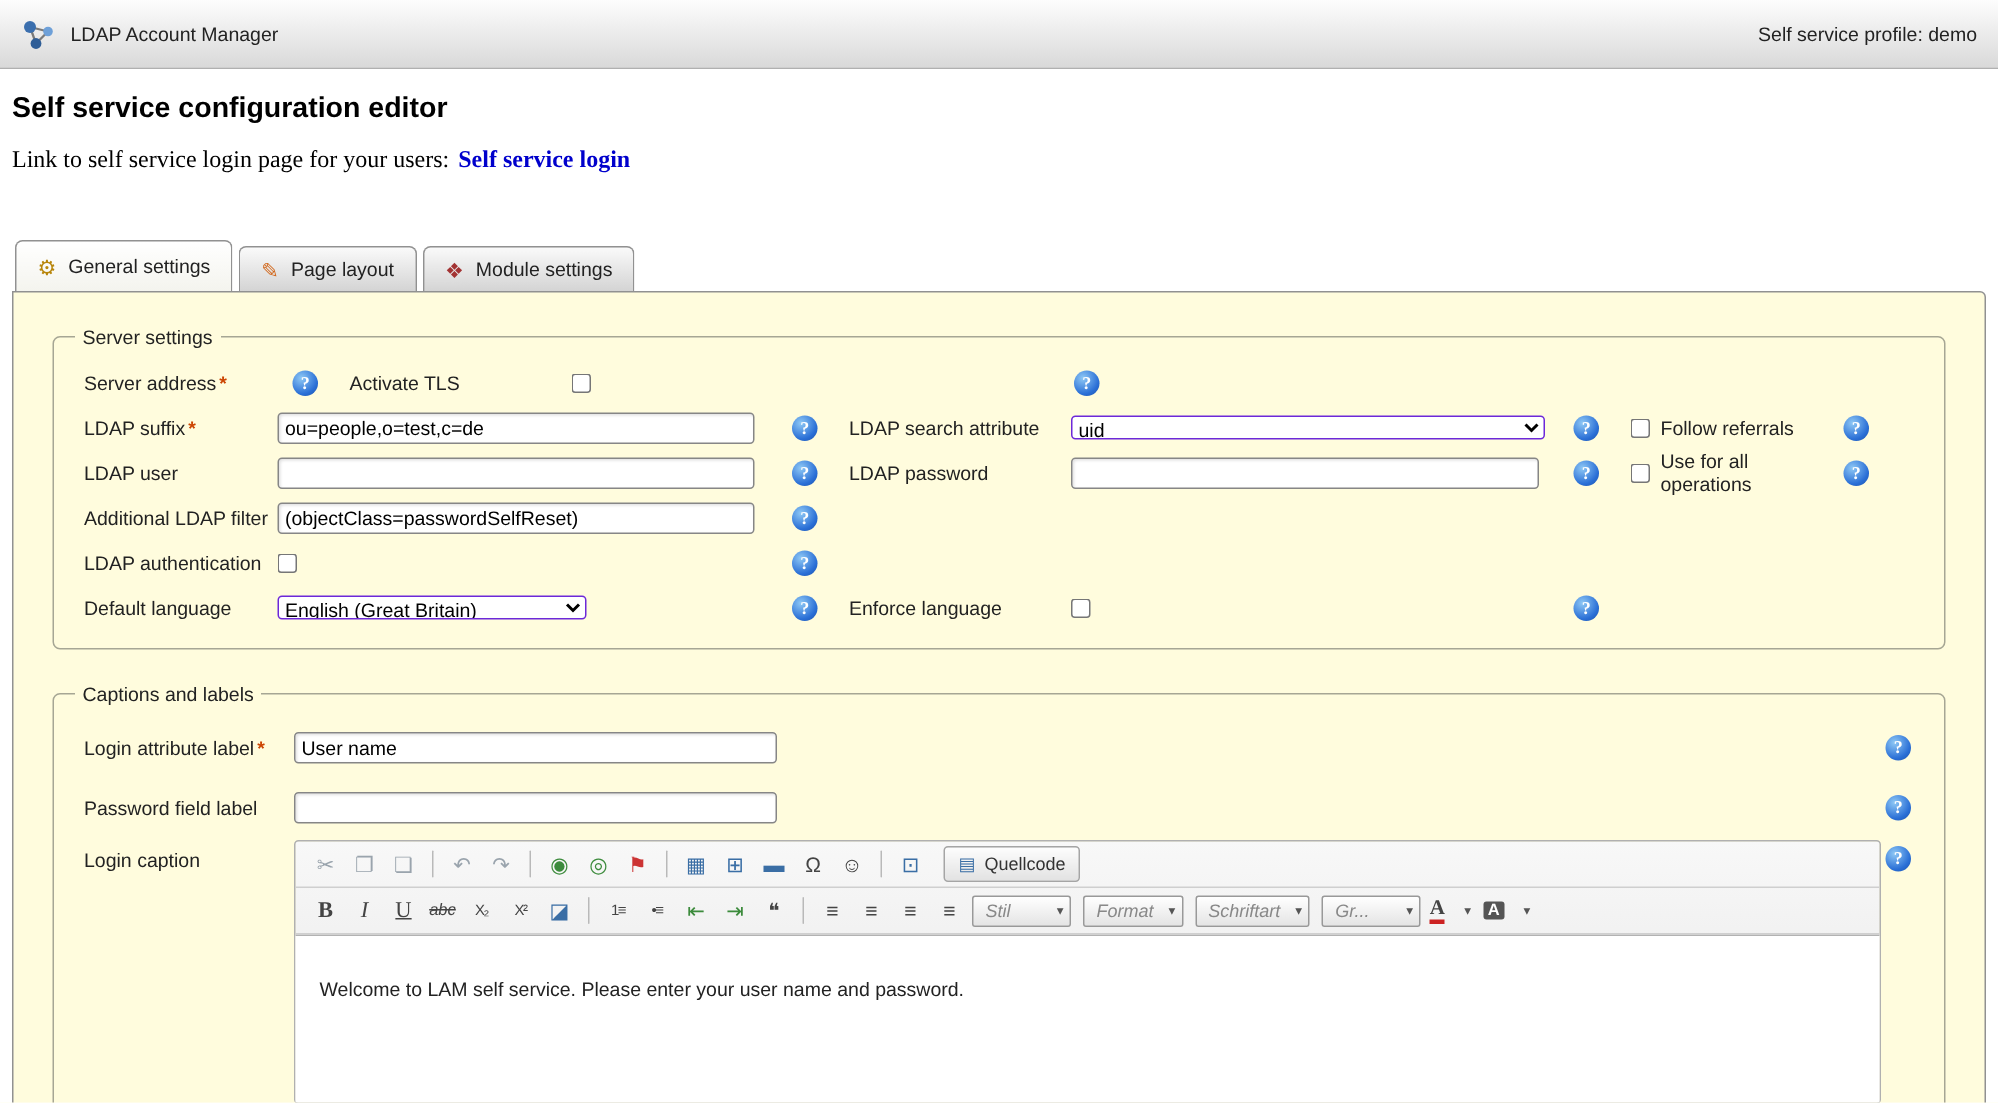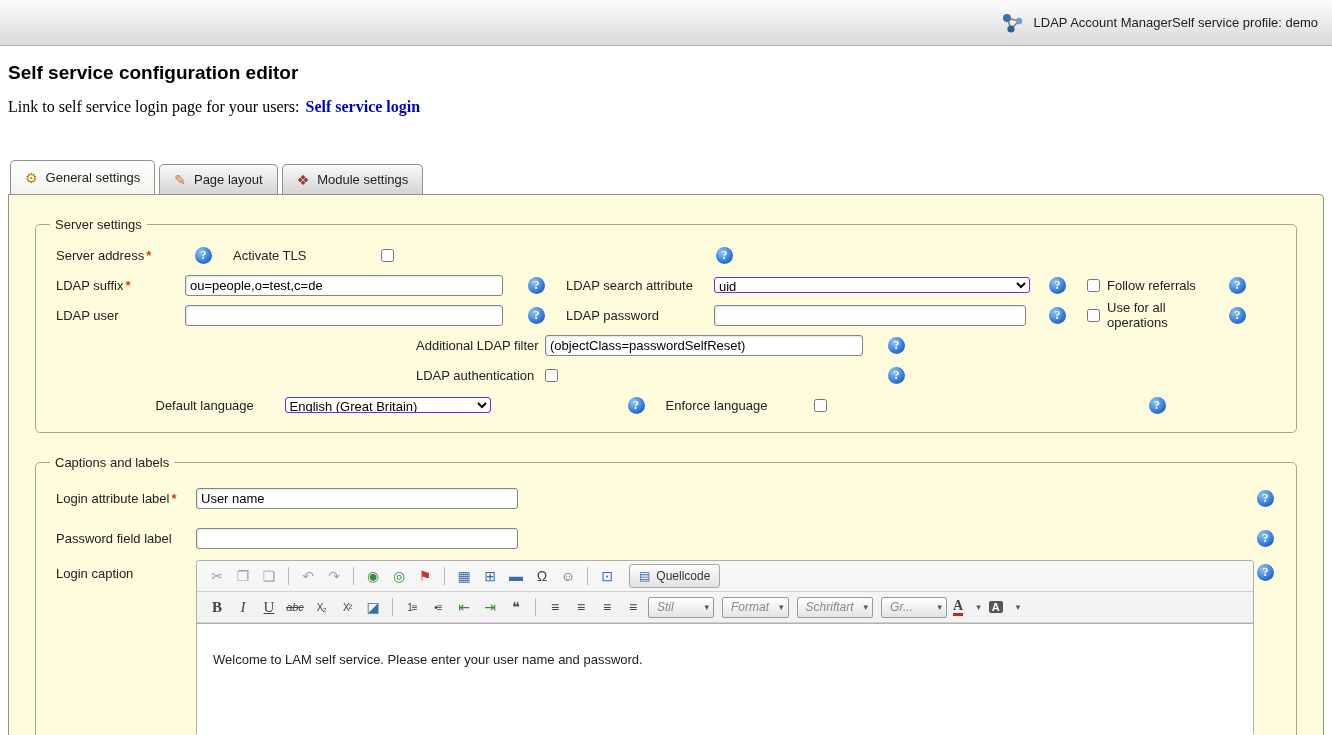--- a/index.html
+++ b/index.html
@@ -1,20 +1,20 @@
 <!DOCTYPE html>
 <html><head>
 <meta charset="utf-8">
 <style>
   * { box-sizing: border-box; }
   html,body { margin:0; padding:0; width:1332px; height:735px; overflow:hidden;
               background:#fff; font-family:"Liberation Sans", sans-serif; font-size:13px; color:#222; }
 
   
-  .topbar { height:46px; display:flex; align-items:center; justify-content:flex-end;
+  .topbar { height:46px; display:flex; align-items:center; justify-content:space-between;
             padding:0 14px; background:linear-gradient(#fdfdfd,#d9d9d9);
             border-bottom:1px solid #b0b0b0; }
   .topbar-left { display:flex; align-items:center; gap:9px; }
   .app-title { font-size:13px; color:#222; }
   .profile-text { font-size:13px; color:#222; }
 
   
   h1 { font-size:19px; margin:16px 0 14px 8px; font-weight:bold; color:#000; }
   .loginline { margin:0 0 0 8px; font-family:"Liberation Serif", serif; font-size:16px; color:#000; }
   .loginline a { color:#0000cc; font-weight:bold; text-decoration:none; margin-left:6px; }
@@ -30,21 +30,21 @@
   .tab:nth-of-type(2) .tab-icon { color:#d2691e; }
   .tab:nth-of-type(3) .tab-icon { color:#a33333; }
 
   
   .panel { margin:0 8px; border:1px solid #919191; border-radius:0 4px 6px 6px;
            background:#fffcdd; min-height:552px; padding-bottom:30px; }
   fieldset { border:1px solid #a6a694; border-radius:5px; margin:22px 26px 0; padding:8px 10px 12px; }
   legend { font-size:13px; color:#222; padding:0 5px; margin-left:4px; }
 
   
-  .frow { display:flex; align-items:center; height:30px;justify-content:center; }
+  .frow { display:flex; align-items:center; height:30px; }
   .c-l1 { width:139px; padding-left:10px; }
   .c-f1 { width:333px; display:flex; align-items:center; }
   .c-h  { width:48px; display:flex; align-items:center; padding-left:10px; }
   .c-l2 { width:148px; }
   .c-f2 { width:325px; display:flex; align-items:center; }
   .c3   { flex:1; display:flex; align-items:center; gap:7px; padding-right:40px; }
   .c3 .help { margin-left:auto; }
 
   .txt { height:21px; border:1px solid #868686; border-radius:3px; background:#fff;
          padding:1px 4px; font:13px "Liberation Sans",sans-serif;

